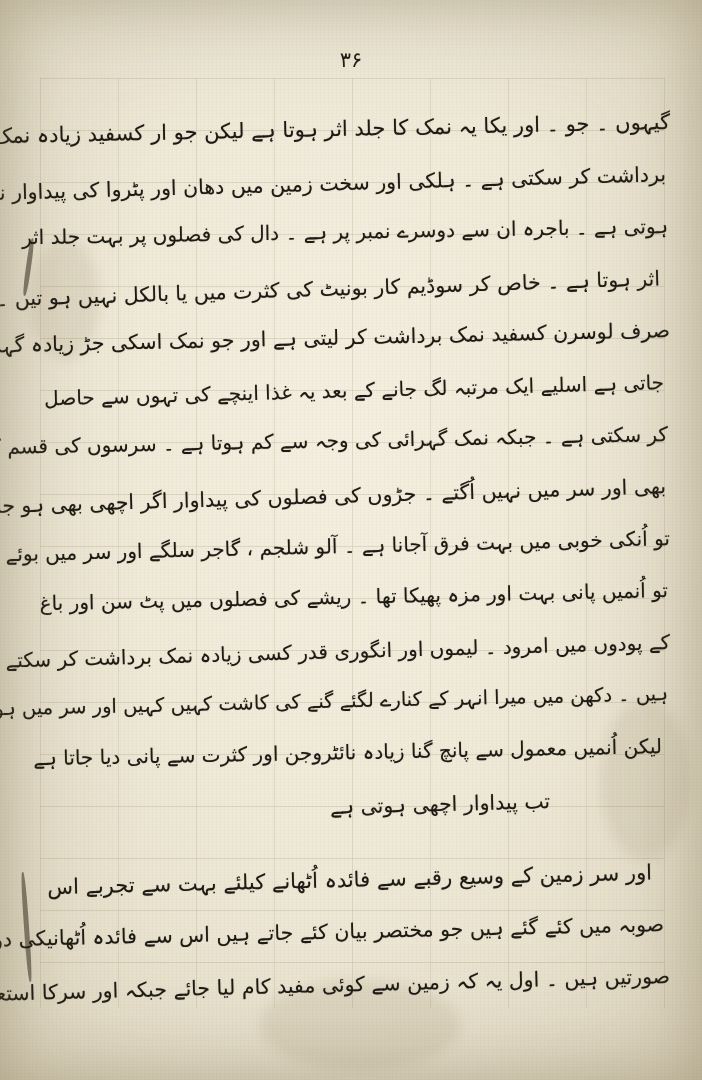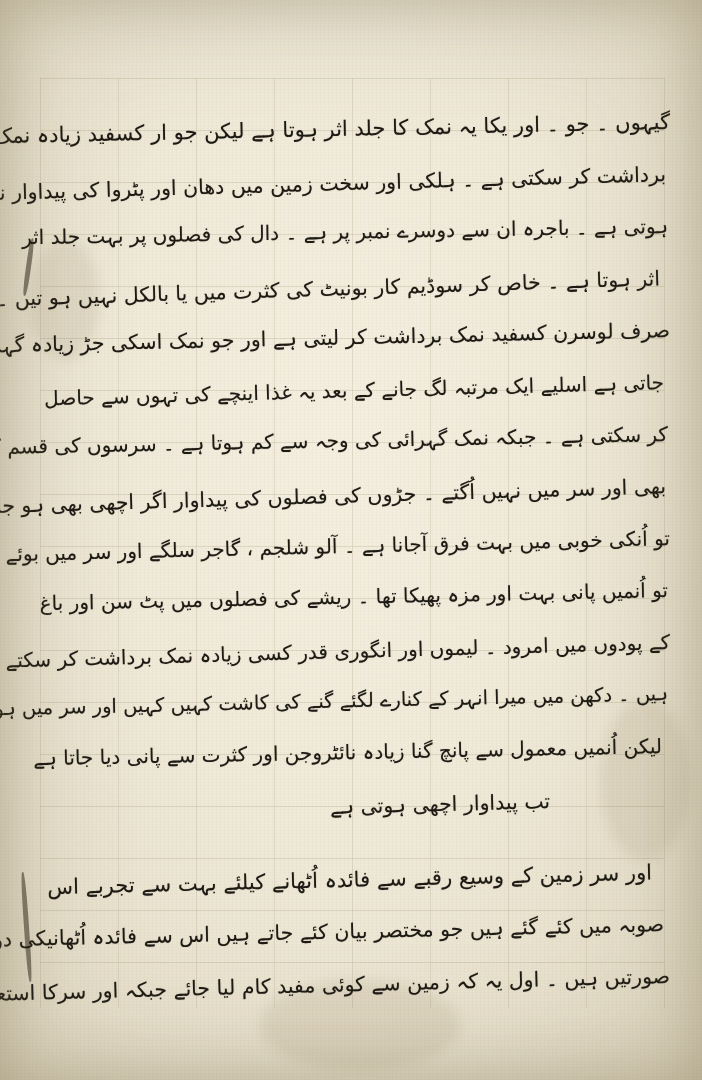--- a/index.html
+++ b/index.html
@@ -151,20 +151,21 @@
       <div class="v" style="left: 390px;"></div>
       <div class="v" style="left: 468px;"></div>
       <div class="v" style="left: 546px;"></div>
       <div class="v" style="left: 624px;"></div>
     </div>
 
   <div class="smudge" style="left:30px; top:240px; width:70px; height:120px;"></div>
   <div class="smudge" style="left:600px; top:700px; width:90px; height:160px;"></div>
   <div class="smudge" style="left:260px; top:980px; width:200px; height:90px;"></div>
 
+  <div class="folio">۳۶</div>
 
   <div class="edge-mark" style="left:26px; top:238px; width:5px; height:58px; transform: rotate(8deg);"></div>
   <div class="edge-mark" style="left:24px; top:872px; width:5px; height:110px; transform: rotate(-4deg);"></div>
 
   <div class="textblock" id="textblock">
       <div>
         <div class="line" style="font-size: 21px; line-height: 52px; transform: rotate(-1.2deg); padding-right: 0px; letter-spacing: -0.3px;">گیہوں ۔ جو ۔ اور یکا یہ نمک کا جلد اثر ہوتا ہے لیکن جو ار کسفید زیادہ نمک</div>
         <div class="line" style="font-size: 20.5px; line-height: 52px; transform: rotate(-1.6deg); padding-right: 4px; letter-spacing: -0.3px;">برداشت کر سکتی ہے ۔ ہلکی اور سخت زمین میں دھان اور پٹروا کی پیداوار نسبتاً اچھی</div>
         <div class="line" style="font-size: 20px; line-height: 52px; transform: rotate(-1deg); padding-right: 2px; letter-spacing: -0.3px;">ہوتی ہے ۔ باجرہ ان سے دوسرے نمبر پر ہے ۔ دال کی فصلوں پر بہت جلد اثر</div>
         <div class="line" style="font-size: 20.5px; line-height: 52px; transform: rotate(-1.8deg); padding-right: 10px; letter-spacing: -0.3px;">اثر ہوتا ہے ۔ خاص کر سوڈیم کار بونیٹ کی کثرت میں یا بالکل نہیں ہو تیں ۔</div>

